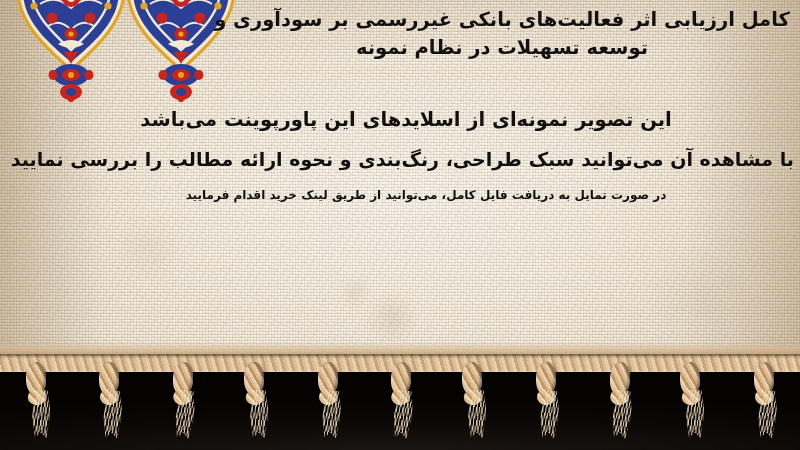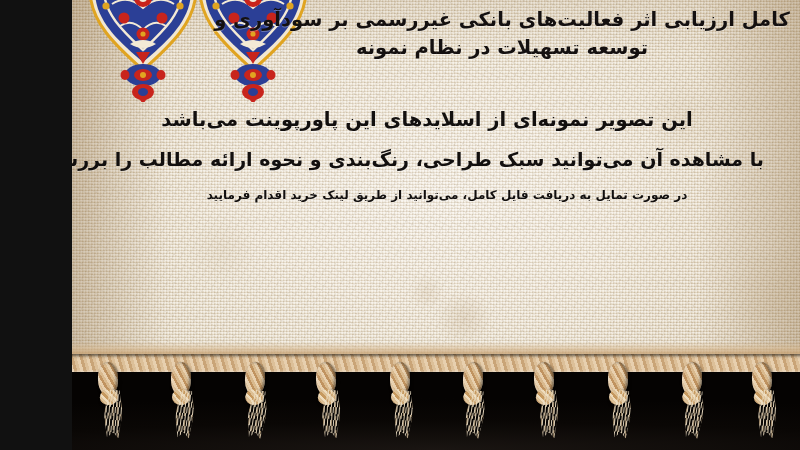--- a/index.html
+++ b/index.html
@@ -3,21 +3,21 @@
 <meta charset="utf-8">
 <title>Presentation Slide</title>
 <style>
   html, body {
     margin: 0;
     padding: 0;
     background: #111;
   }
   #slide {
     position: relative;
-    width: 728px;
+    width: 800px;
     height: 450px;
     overflow: hidden;
     font-family: "DejaVu Sans", "Liberation Sans", sans-serif;
     background-color: #e6dbc6;
     user-select: none;
   }
 
   
   .bg-base {
     position: absolute;
@@ -108,21 +108,21 @@
     font-size: 19.5px;
     font-weight: 700;
     line-height: 1.43;
     direction: rtl;
     letter-spacing: -0.2px;
     text-shadow: 0 1px 0 rgba(255,255,255,0.30);
   }
   .body-lines {
     position: absolute;
     top: 110px;
-    right: 36px;
+    right: 6px;
     left: 18px;
     text-align: center;
     direction: rtl;
     color: #120f0e;
   }
   .body-line {
     font-size: 19px;
     font-weight: 700;
     line-height: 1;
     margin-bottom: 20px;

